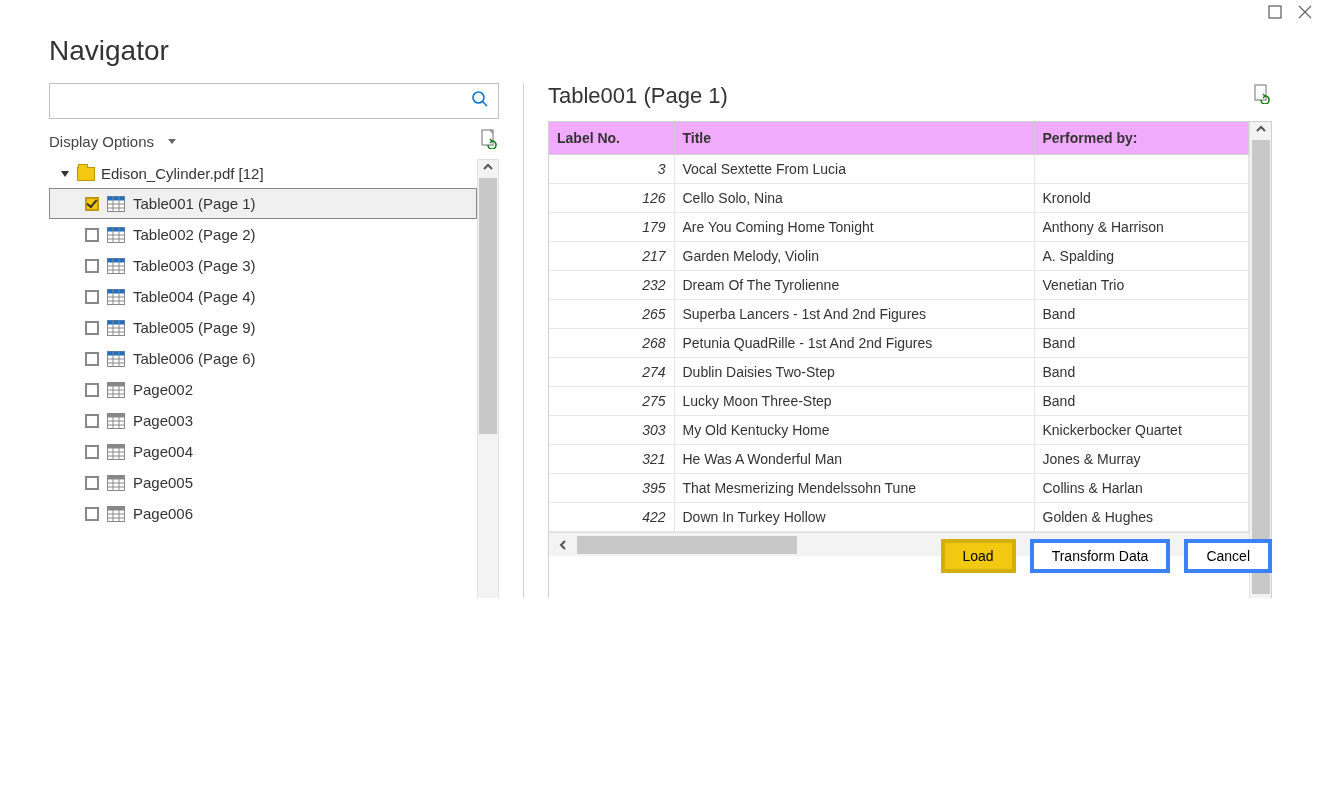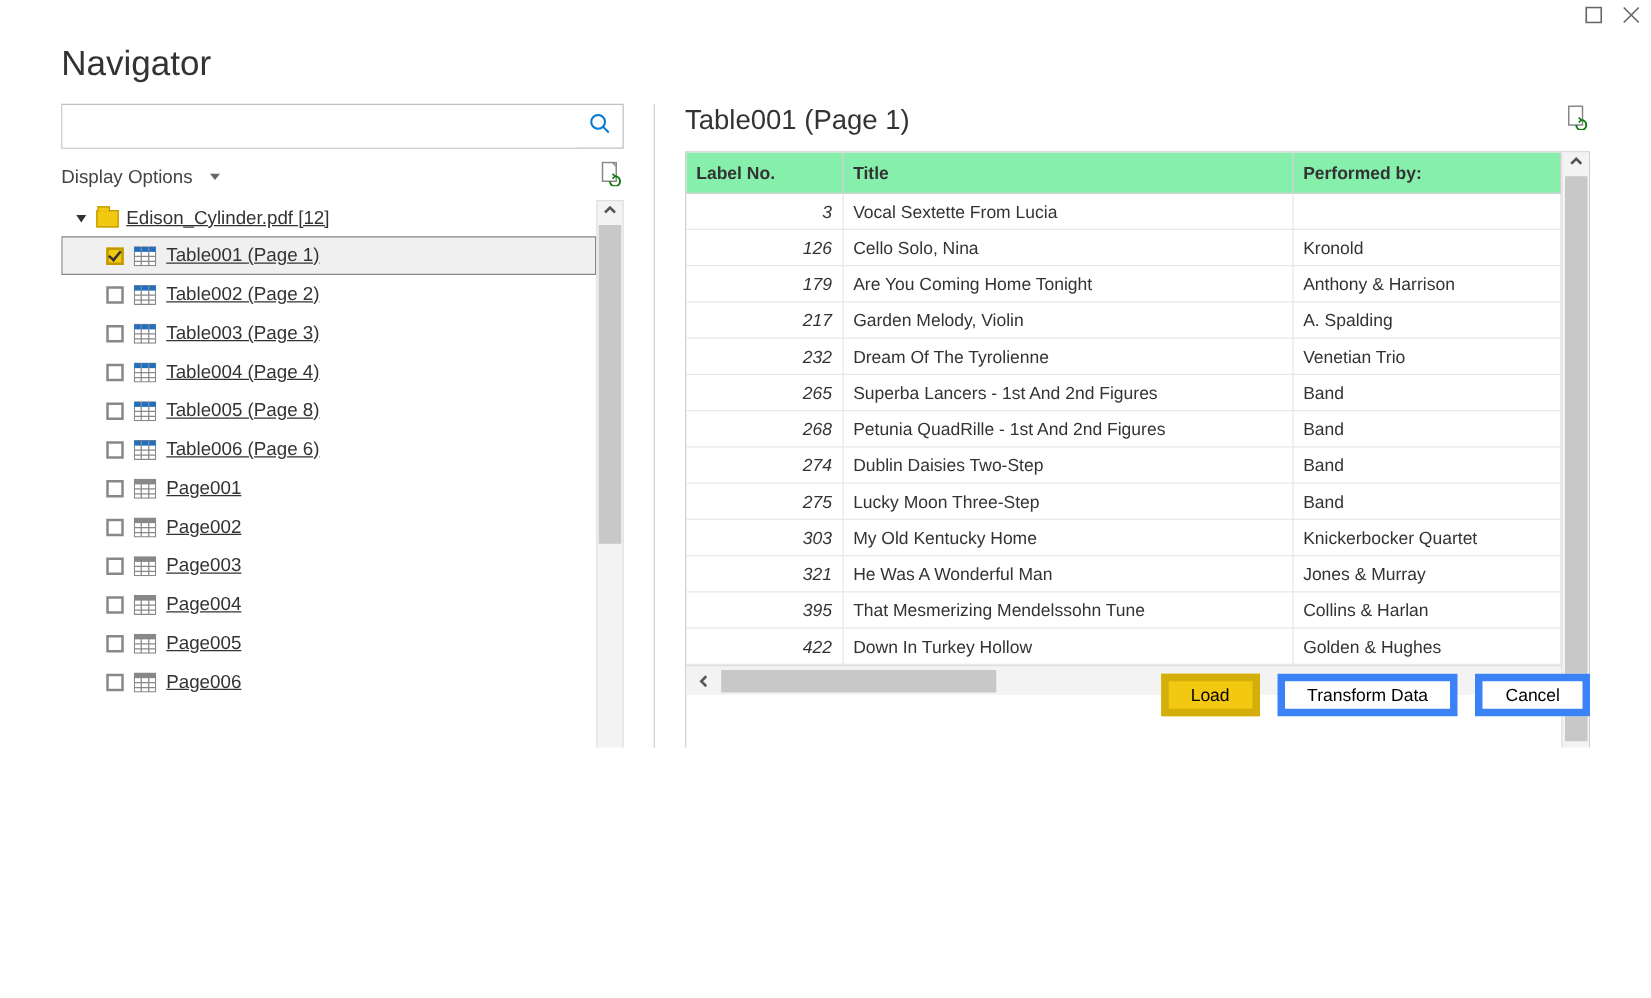--- a/index.html
+++ b/index.html
@@ -8,51 +8,51 @@
   .titlebar { position: absolute; top: 4px; right: 8px; display: flex; gap: 16px; }
   .titlebar svg { display: block; }
   .header { padding: 34px 48px 16px 48px; font-size: 28px; font-weight: 300; color: #333; }
   .body { display: flex; padding: 0 48px; height: 580px; }
   .left-pane { width: 450px; display: flex; flex-direction: column; }
   .search-box { display: flex; align-items: center; border: 1px solid #c0c0c0; height: 36px; }
   .search-box input { flex: 1; border: none; outline: none; font-size: 14px; padding: 0 8px; height: 100%; }
   .search-btn { width: 36px; height: 34px; display: flex; align-items: center; justify-content: center; cursor: pointer; }
   .display-row { display: flex; align-items: center; justify-content: space-between; margin: 10px 0 6px 0; }
   .display-options { font-size: 15px; color: #444; display: flex; align-items: center; gap: 14px; cursor: pointer; }
-  .tree-wrap { display: flex; flex: 1; min-height: 0; text-decoration: underline; }
+  .tree-wrap { display: flex; flex: 1; min-height: 0; }
   .tree { flex: 1; overflow: hidden; }
   .tree-root { display: flex; align-items: center; gap: 6px; padding: 6px 4px 6px 12px; font-size: 15px; }
   .tree-item { display: flex; align-items: center; gap: 8px; padding: 7px 4px 7px 36px; font-size: 15px; cursor: pointer; }
   .tree-item.selected { background: #f0f0f0; border: 1px solid #888; padding: 6px 3px 6px 35px; }
   .checkbox { width: 14px; height: 14px; border: 2px solid #888; display: inline-flex; align-items: center; justify-content: center; background: #fff; }
   .checkbox.checked { background: #f2c811; border-color: #c09800; }
   .checkbox.checked::after { content: ""; width: 8px; height: 4px; border-left: 2px solid #333; border-bottom: 2px solid #333; transform: rotate(-50deg) translate(1px,-1px); }
   .folder-icon { width: 18px; height: 14px; background: #f2c811; border: 1px solid #c09800; position: relative; }
   .folder-icon::before { content: ""; position: absolute; top: -4px; left: 0; width: 8px; height: 3px; background: #f2c811; border: 1px solid #c09800; border-bottom: none; }
   .table-icon { width: 18px; height: 16px; position: relative; display: inline-block; }
   .table-icon svg { display: block; }
   .scroll-v { width: 22px; background: #f3f3f3; border: 1px solid #e0e0e0; display: flex; flex-direction: column; justify-content: space-between; align-items: center; }
   .scroll-thumb-v { width: 18px; background: #c8c8c8; }
   .divider { width: 1px; background: #d0d0d0; margin: 0 24px; }
   .right-pane { flex: 1; display: flex; flex-direction: column; min-width: 0; }
   .preview-header { display: flex; align-items: center; justify-content: space-between; padding-bottom: 12px; }
   .preview-title { font-size: 22px; font-weight: 300; color: #333; }
   .grid-wrap { flex: 1; display: flex; min-height: 0; border: 1px solid #d0d0d0; }
   .grid { flex: 1; overflow: hidden; display: flex; flex-direction: column; }
   .grid table { border-collapse: collapse; width: 100%; table-layout: fixed; }
-  .grid th { background: #86efac; text-align: left; font-weight: 600; font-size: 14px; padding: 8px 8px; border: 1px solid #d0d0d0; border-top: none; }
+  .grid th { background: #f0abfc; text-align: left; font-weight: 600; font-size: 14px; padding: 8px 8px; border: 1px solid #d0d0d0; border-top: none; }
   .grid th:first-child, .grid td:first-child { border-left: none; }
   .grid td { font-size: 14px; padding: 6px 8px; border: 1px solid #e8e8e8; white-space: nowrap; overflow: hidden; text-overflow: ellipsis; }
   .col-label { width: 120px; text-align: right; font-style: italic; }
   .grid-scroll-h { height: 24px; background: #f3f3f3; border-top: 1px solid #e0e0e0; display: flex; align-items: center; }
   .scroll-h-arrow { width: 28px; height: 24px; display: flex; align-items: center; justify-content: center; }
   .scroll-h-track { flex: 1; height: 18px; background: #f3f3f3; position: relative; }
   .scroll-h-thumb { position: absolute; left: 0; top: 0; height: 18px; width: 220px; background: #c8c8c8; }
   .footer { position: absolute; bottom: 24px; right: 48px; display: flex; gap: 14px; }
-  .btn { height: 34px; padding: 0 18px; border: 6px solid #3b82f6; background: #fff; font-size: 14px; cursor: pointer; display: flex; align-items: center; }
+  .btn { height: 34px; padding: 0 18px; border: 4px solid #3b82f6; background: #fff; font-size: 14px; cursor: pointer; display: flex; align-items: center; }
   .btn.primary { background: #f2c811; border-color: #d4ae0a; }
   .chev { width: 0; height: 0; border-left: 4px solid transparent; border-right: 4px solid transparent; border-top: 5px solid #666; display: inline-block; }
   .tree-expand { width: 0; height: 0; border-left: 4px solid transparent; border-right: 4px solid transparent; border-top: 6px solid #333; display: inline-block; margin-right: 2px; }
   .svg-btn { cursor: pointer; }
 </style>
 </head>
 <body>
 
 <div class="window">
 
@@ -171,49 +171,35 @@
               <span class="table-icon">
                 <svg width="18" height="16">
                   <rect x="0.5" y="0.5" width="17" height="15" fill="#fff" stroke="#888" stroke-width="1"></rect>
                   <rect x="0.5" y="0.5" width="17" height="4" fill="#1f6fc2"></rect>
                   <line x1="6" y1="0.5" x2="6" y2="15.5" stroke="#888" stroke-width="1"></line>
                   <line x1="12" y1="0.5" x2="12" y2="15.5" stroke="#888" stroke-width="1"></line>
                   <line x1="0.5" y1="8" x2="17.5" y2="8" stroke="#888" stroke-width="1"></line>
                   <line x1="0.5" y1="12" x2="17.5" y2="12" stroke="#888" stroke-width="1"></line>
                 </svg>
               </span>
-              <span>Table005 (Page 8)</span>
+              <span>Table005 (Page 9)</span>
             </div>
             <div class="tree-item">
               <span class="checkbox"></span>
               <span class="table-icon">
                 <svg width="18" height="16">
                   <rect x="0.5" y="0.5" width="17" height="15" fill="#fff" stroke="#888" stroke-width="1"></rect>
                   <rect x="0.5" y="0.5" width="17" height="4" fill="#1f6fc2"></rect>
                   <line x1="6" y1="0.5" x2="6" y2="15.5" stroke="#888" stroke-width="1"></line>
                   <line x1="12" y1="0.5" x2="12" y2="15.5" stroke="#888" stroke-width="1"></line>
                   <line x1="0.5" y1="8" x2="17.5" y2="8" stroke="#888" stroke-width="1"></line>
                   <line x1="0.5" y1="12" x2="17.5" y2="12" stroke="#888" stroke-width="1"></line>
                 </svg>
               </span>
               <span>Table006 (Page 6)</span>
-            </div>
-            <div class="tree-item">
-              <span class="checkbox"></span>
-              <span class="table-icon">
-                <svg width="18" height="16">
-                  <rect x="0.5" y="0.5" width="17" height="15" fill="#fff" stroke="#888" stroke-width="1"></rect>
-                  <rect x="0.5" y="0.5" width="17" height="4" fill="#888"></rect>
-                  <line x1="6" y1="0.5" x2="6" y2="15.5" stroke="#888" stroke-width="1"></line>
-                  <line x1="12" y1="0.5" x2="12" y2="15.5" stroke="#888" stroke-width="1"></line>
-                  <line x1="0.5" y1="8" x2="17.5" y2="8" stroke="#888" stroke-width="1"></line>
-                  <line x1="0.5" y1="12" x2="17.5" y2="12" stroke="#888" stroke-width="1"></line>
-                </svg>
-              </span>
-              <span>Page001</span>
             </div>
             <div class="tree-item">
               <span class="checkbox"></span>
               <span class="table-icon">
                 <svg width="18" height="16">
                   <rect x="0.5" y="0.5" width="17" height="15" fill="#fff" stroke="#888" stroke-width="1"></rect>
                   <rect x="0.5" y="0.5" width="17" height="4" fill="#888"></rect>
                   <line x1="6" y1="0.5" x2="6" y2="15.5" stroke="#888" stroke-width="1"></line>
                   <line x1="12" y1="0.5" x2="12" y2="15.5" stroke="#888" stroke-width="1"></line>
                   <line x1="0.5" y1="8" x2="17.5" y2="8" stroke="#888" stroke-width="1"></line>

